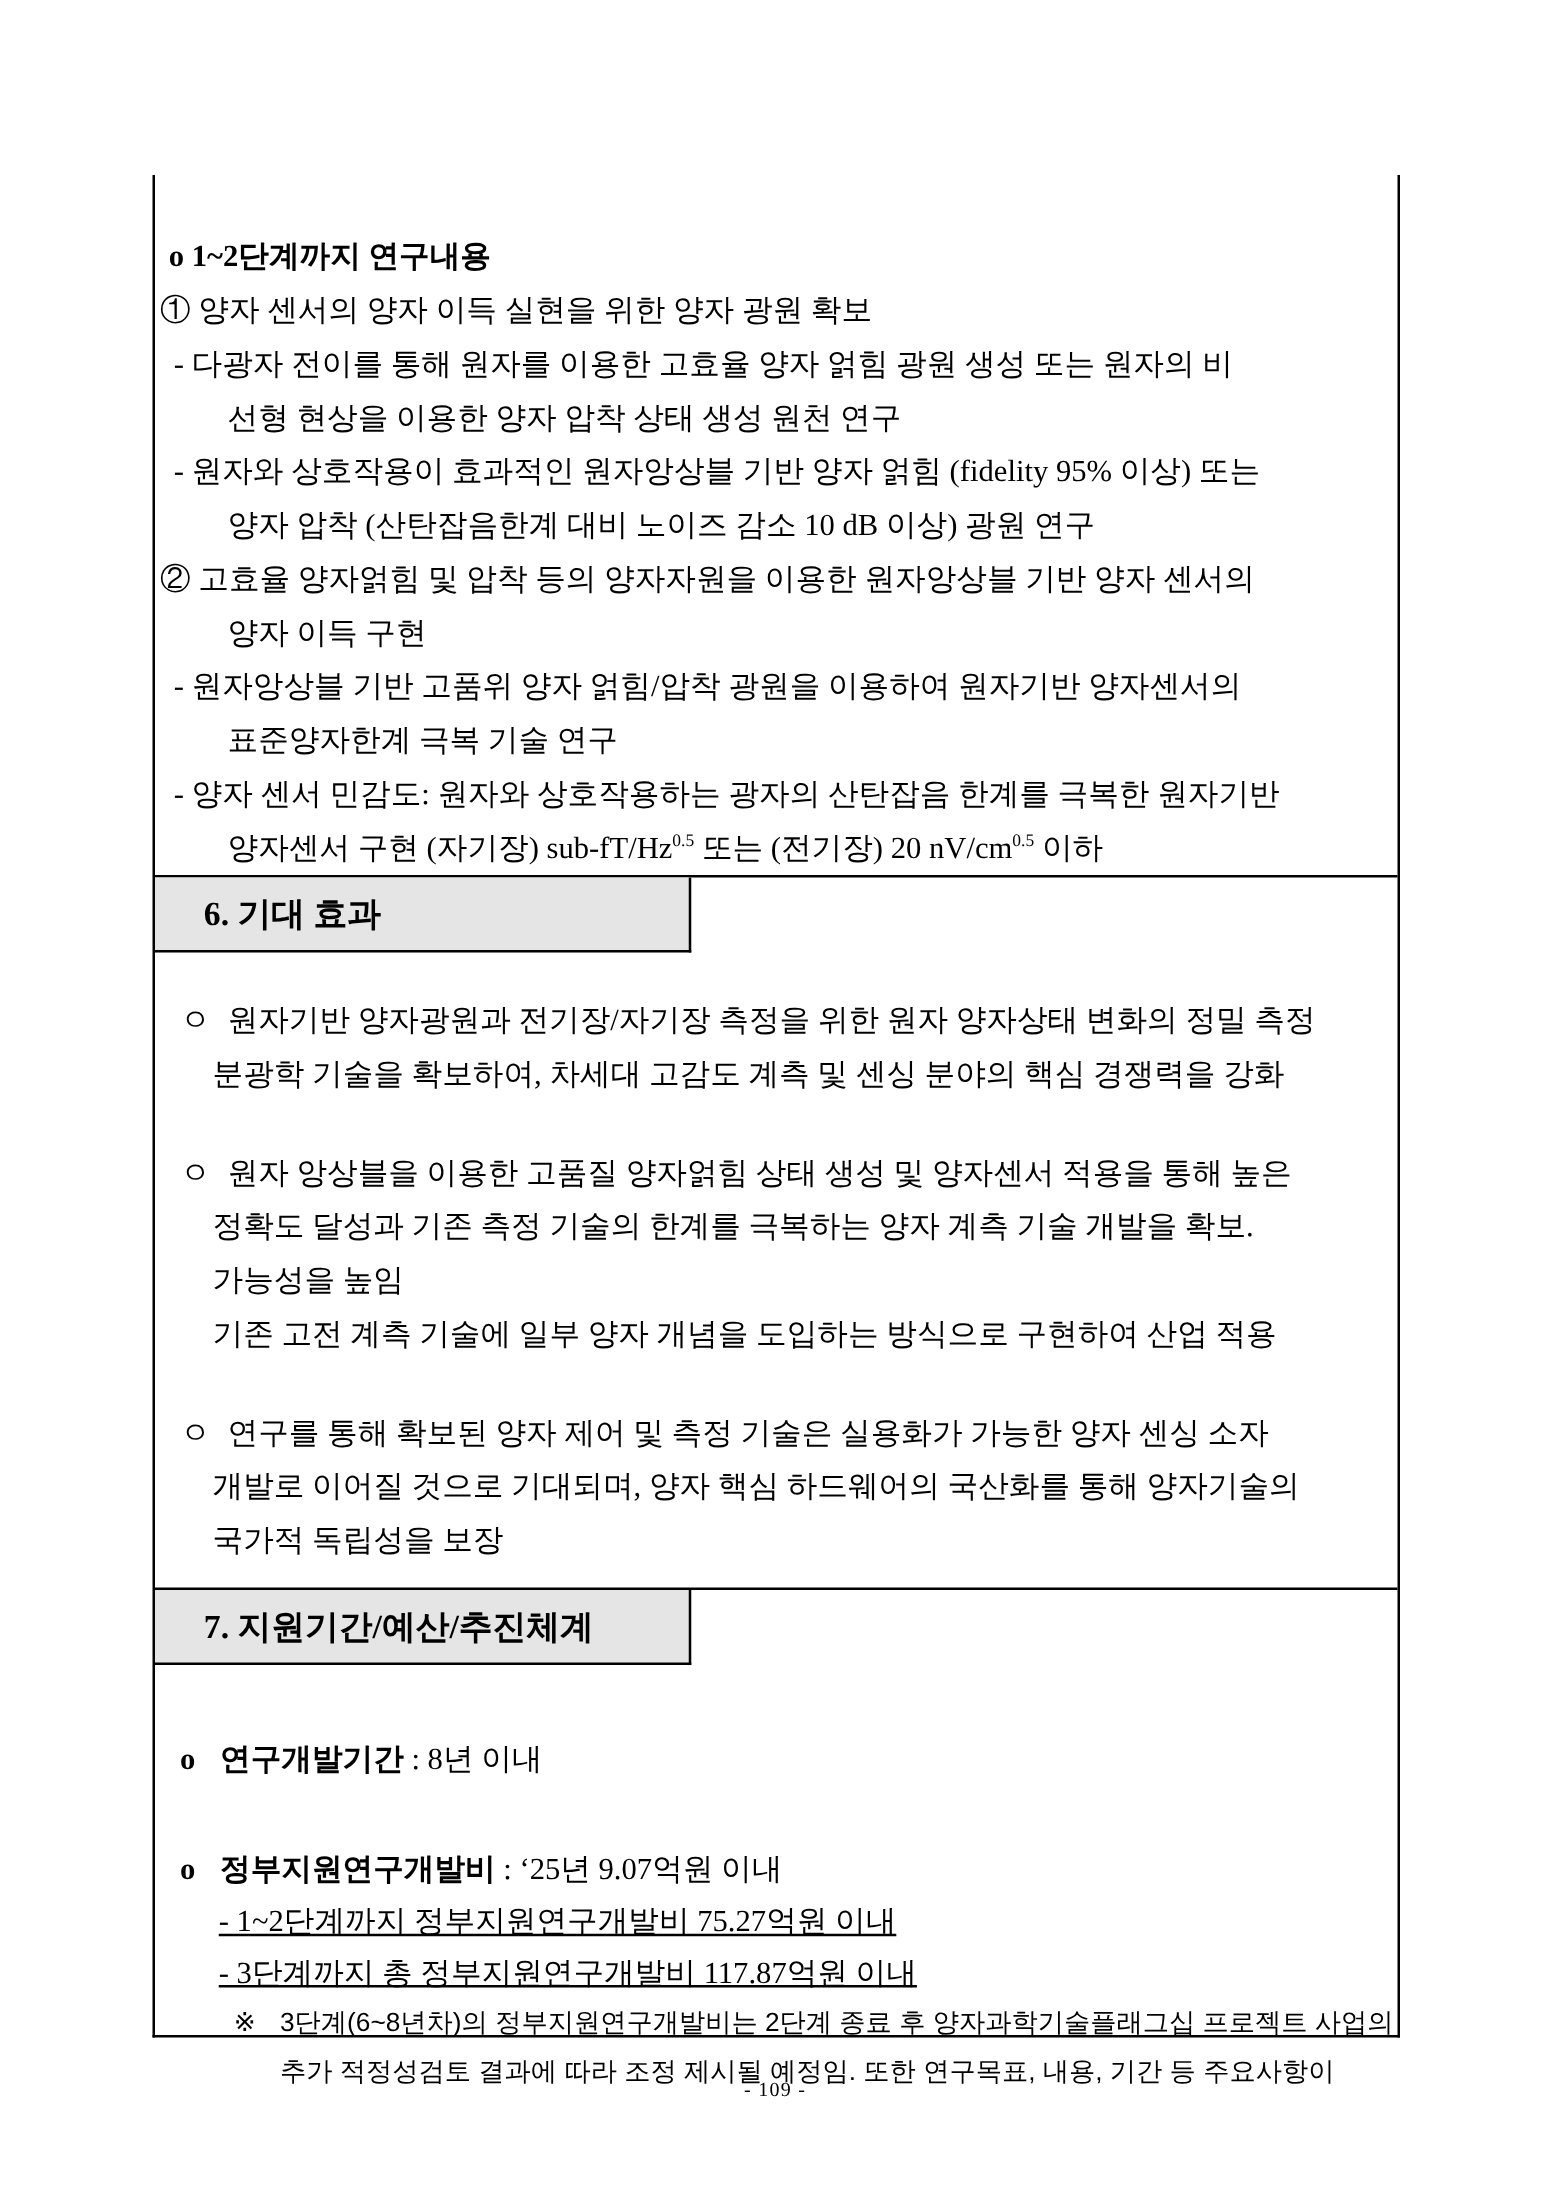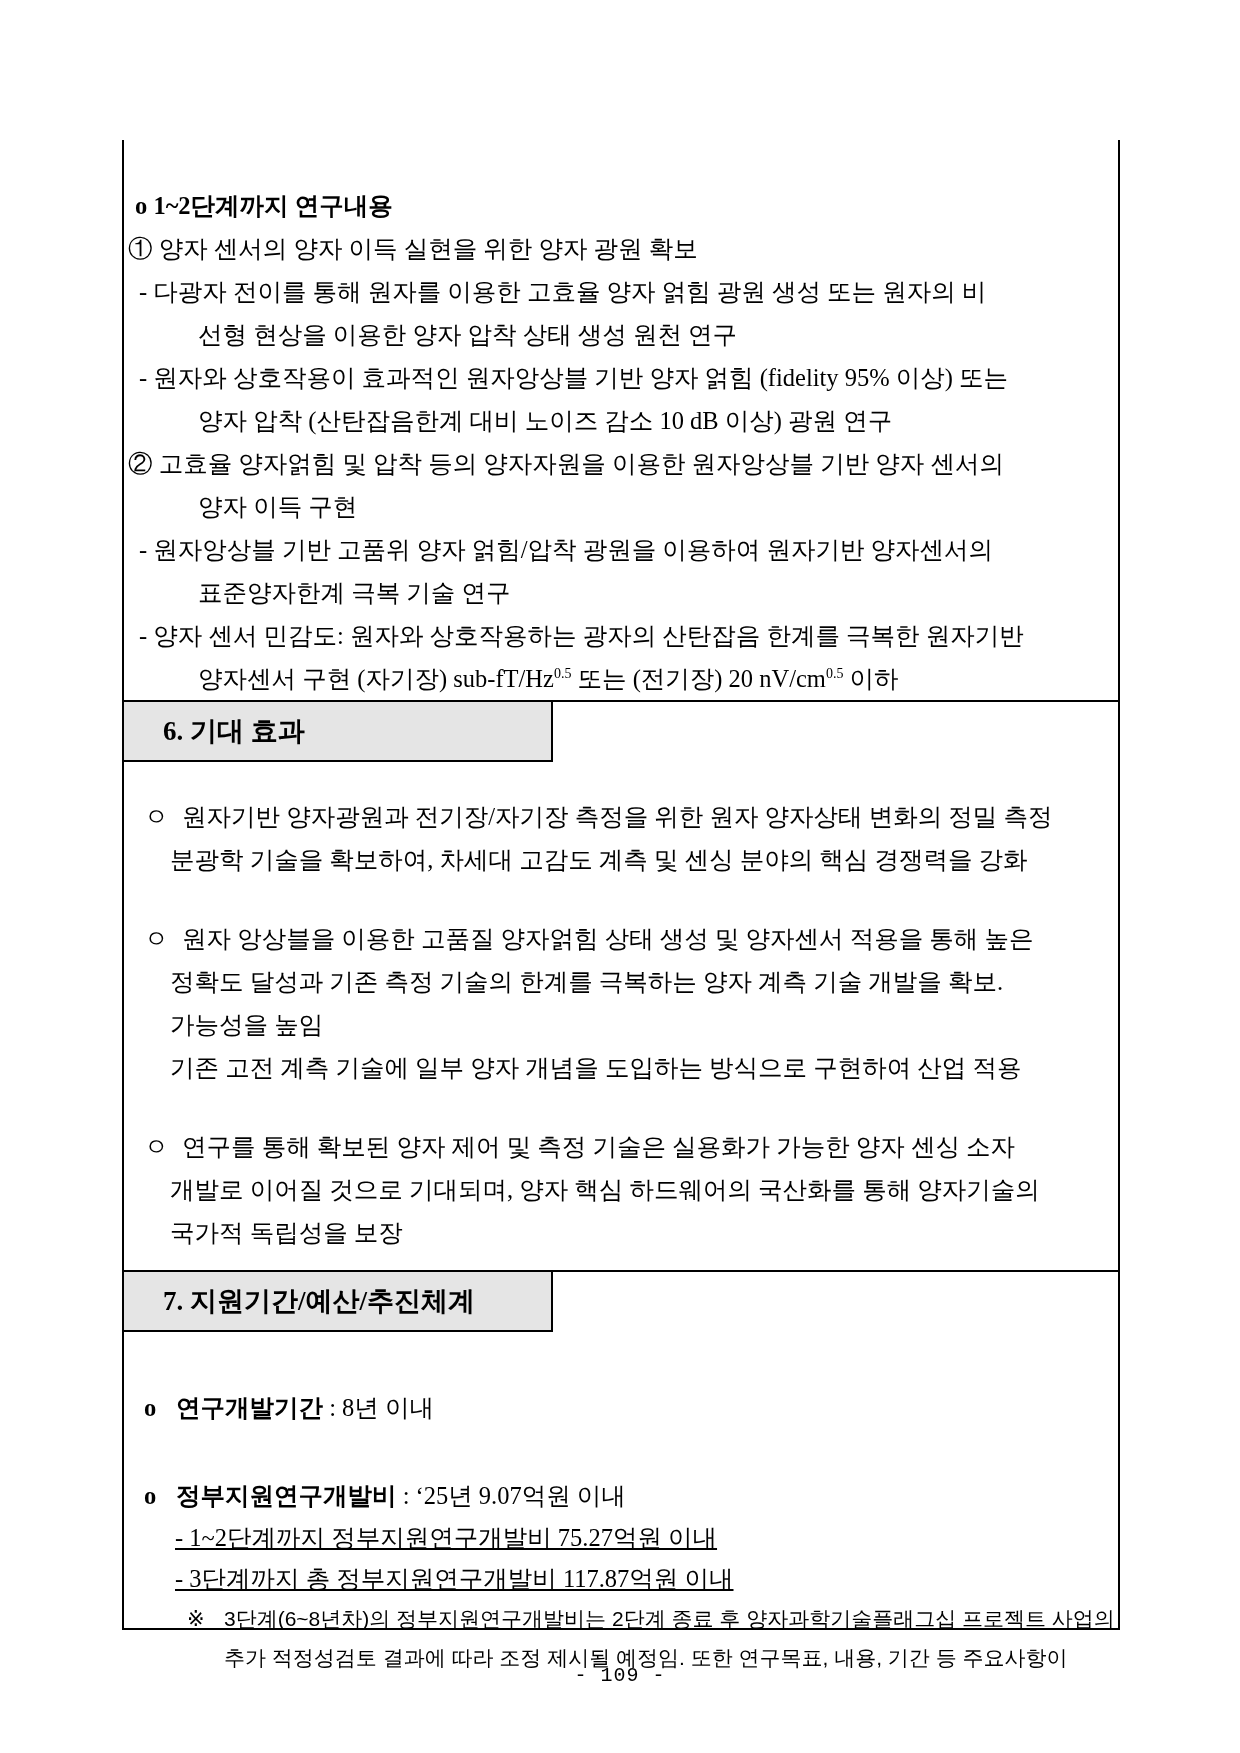--- a/index.html
+++ b/index.html
@@ -24,40 +24,40 @@
     background:#e5e5e5;
     border-right:2px solid #000;border-bottom:2px solid #000;
     display:flex;align-items:center;padding-left:39px;
     font-size:27px;font-weight:bold;white-space:nowrap;
   }
   .ln{line-height:43px;font-size:24.5px;white-space:nowrap;}
   .bold{font-weight:bold;margin-top:44px;}
   .ind-title{padding-left:11px;}
   .ind-num{padding-left:4px;}
   .ind-dash{padding-left:15px;}
-  .ind-cont{padding-left:58px;margin-left:16px;}
+  .ind-cont{padding-left:58px;}
   sup{font-size:14px;line-height:0;vertical-align:super;}
   .para + .para{margin-top:36px;}
   .bullet{position:relative;padding-left:58px;}
   .bullet .bm{position:absolute;left:20px;top:0;}
   .bullet-cont{padding-left:46px;}
   .item{position:relative;padding-left:52px;}
   .item .bm{position:absolute;left:20px;top:0;font-weight:bold;}
   .item-gap{margin-top:45px;}
   .sub{padding-left:51px;line-height:41px;text-decoration:underline;}
   .note{
     font-family:"Liberation Sans","DejaVu Sans",sans-serif;
     font-size:21px;line-height:39px;white-space:nowrap;position:relative;
   }
   .note1{padding-left:100px;}
   .note1 .nm{position:absolute;left:63px;top:0;}
   .note2{padding-left:100px;}
   .page-num{
     position:absolute;top:1664px;left:0;width:100%;
-    text-align:center;font-size:20px;letter-spacing:1px;font-family:Liberation Mono, monospace;
+    text-align:center;font-size:16px;letter-spacing:1px;
   }
 </style>
 </head>
 <body>
 
 <div class="page">
   <div class="doc-table">
 
     <div class="sec sec-stage">
       <div class="ln ind-title bold">o 1~2단계까지 연구내용</div>

